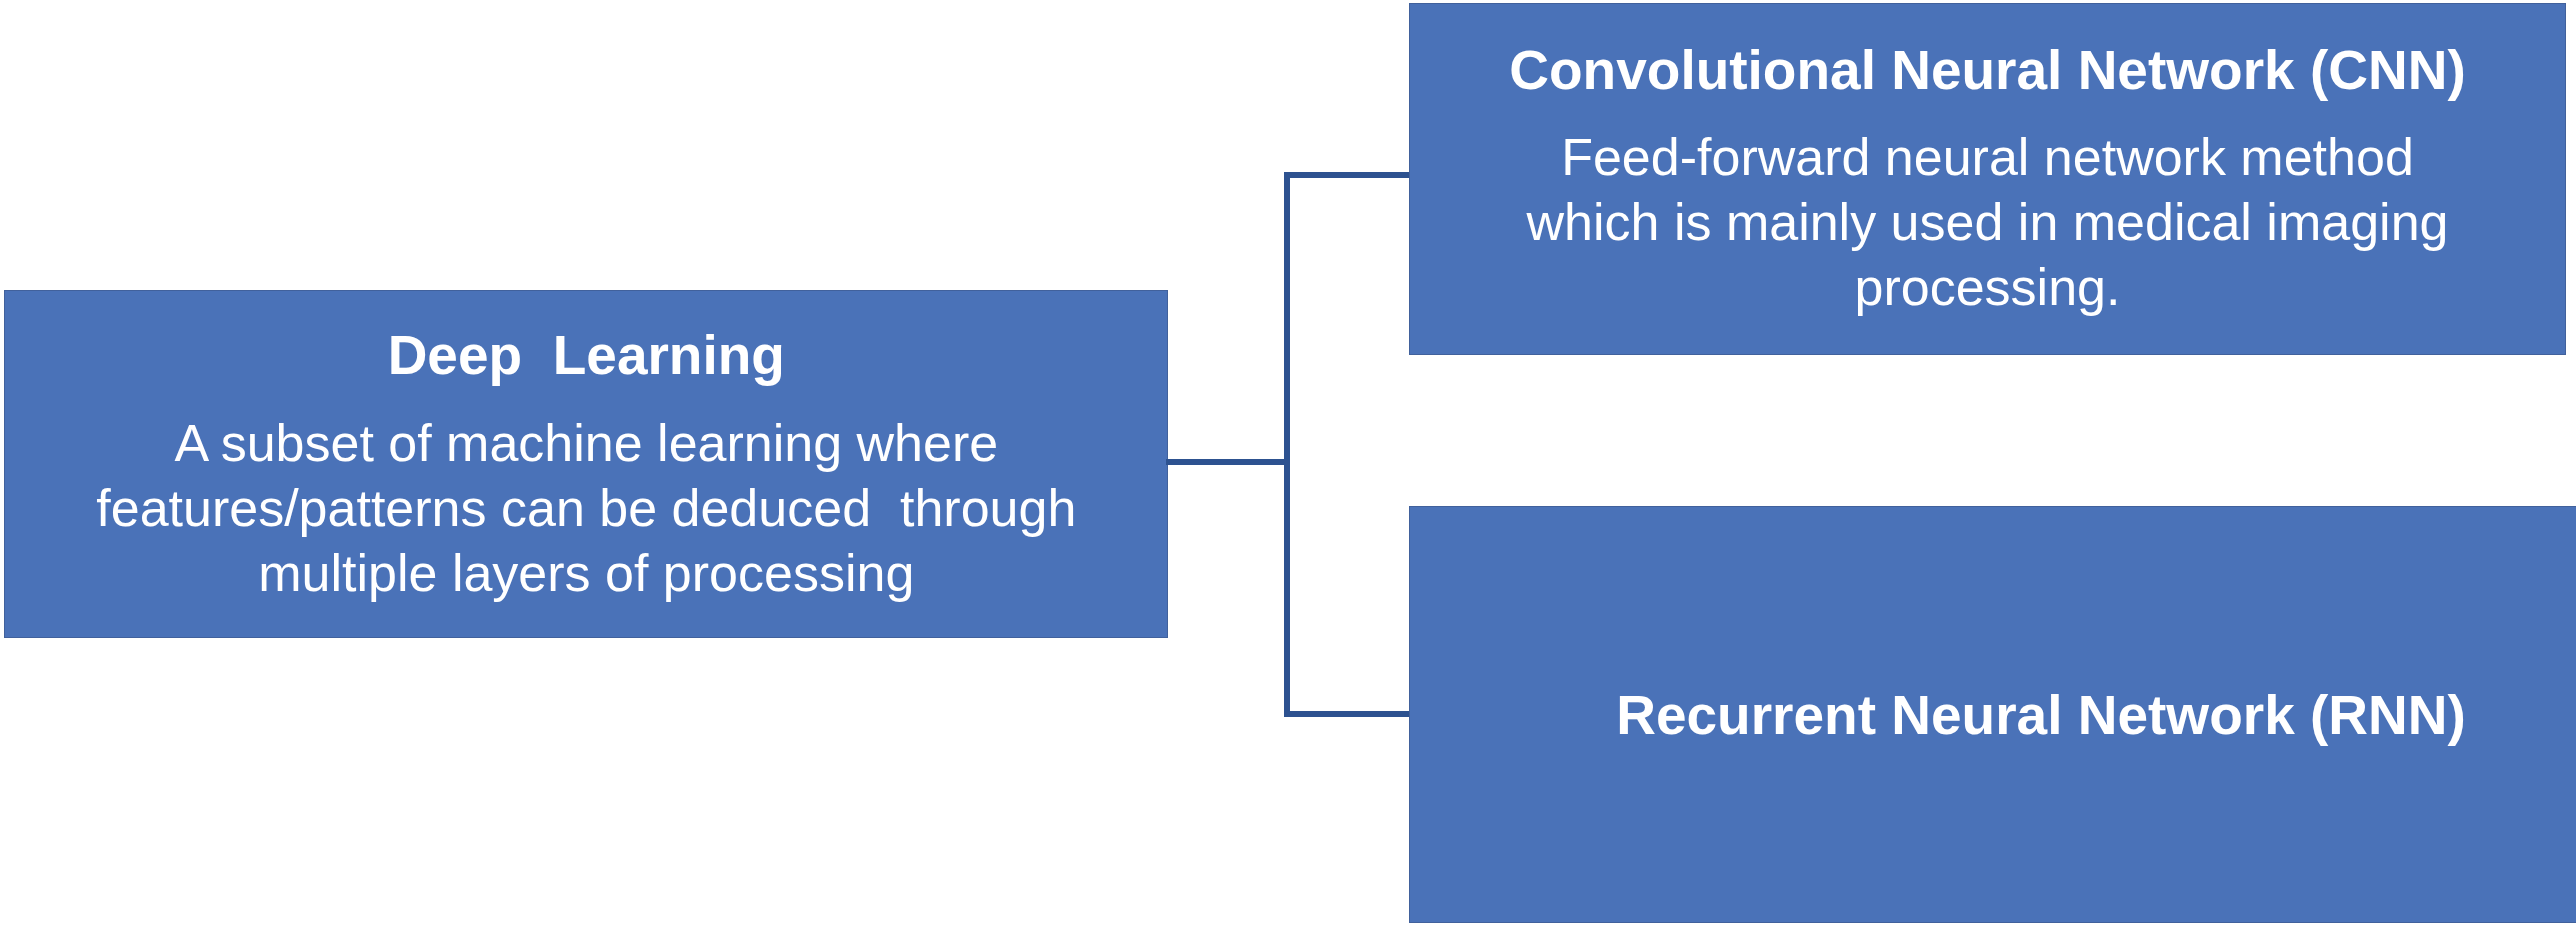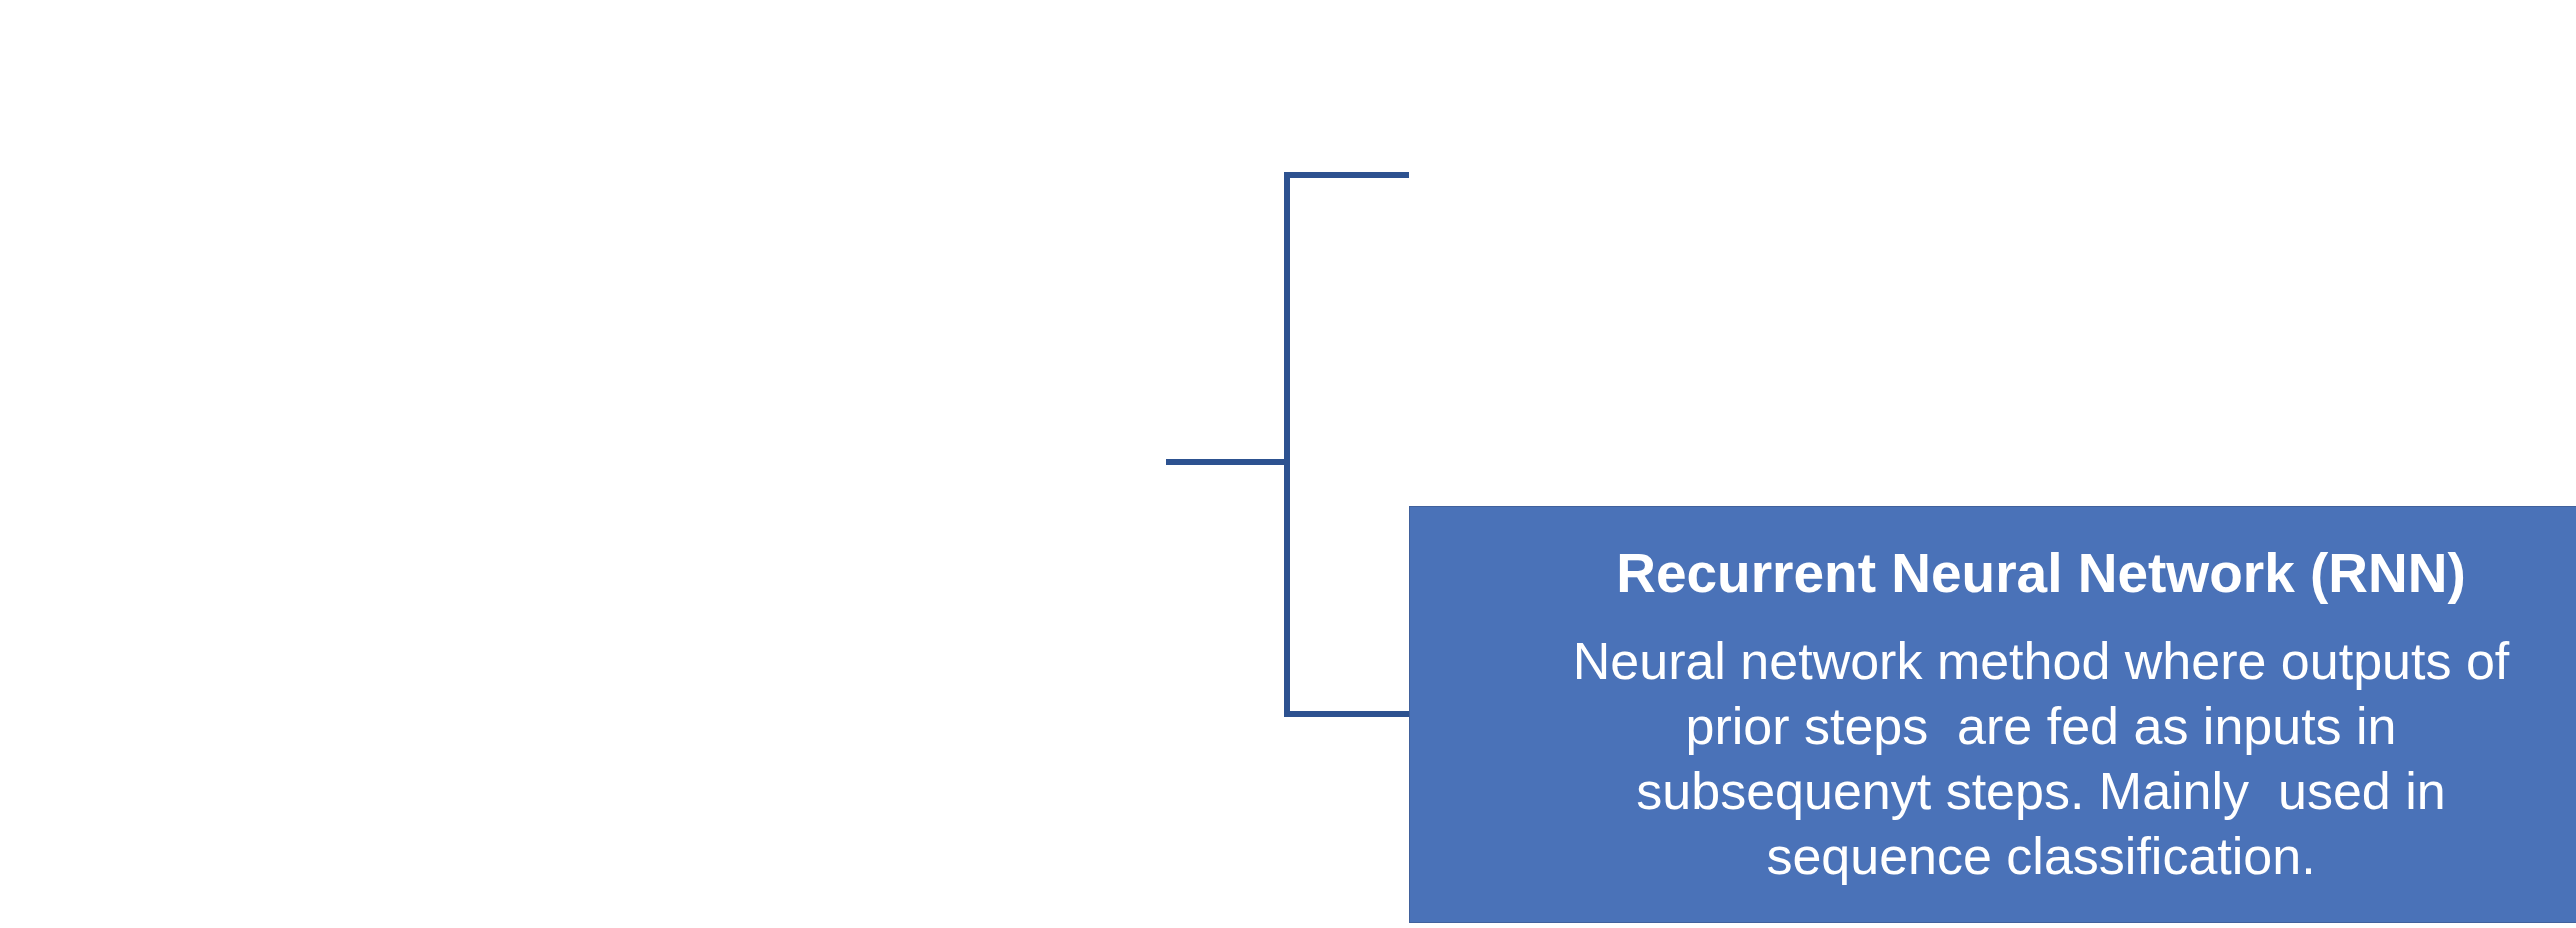--- a/index.html
+++ b/index.html
@@ -59,28 +59,36 @@
   #conn-stub     { left: 1166px; top: 459px; width: 124px; height: 6px; }
   #conn-vertical { left: 1284px; top: 172px; width: 6px;   height: 545px; }
   #conn-top      { left: 1284px; top: 172px; width: 125px; height: 6px; }
   #conn-bottom   { left: 1284px; top: 711px; width: 125px; height: 6px; }
 </style>
 </head>
 <body>
 
 <div id="stage">
 
+  <div class="node" id="node-deep-learning">
+    <div class="node-title">Deep  Learning</div>
+    <div class="node-body">A subset of machine learning where
+features/patterns can be deduced  through
+multiple layers of processing</div>
+  </div>
 
+  <div class="node" id="node-cnn">
+    <div class="node-title">Convolutional Neural Network (CNN)</div>
+    <div class="node-body">Feed-forward neural network method
+which is mainly used in medical imaging
+processing.</div>
+  </div>
 
   <div class="node" id="node-rnn">
     <div class="node-title">Recurrent Neural Network (RNN)</div>
-    <div class="node-body">Neural network method where outputs of
-prior steps  are fed as inputs in
-subsequenyt steps. Mainly  used in
-sequence classification.</div>
   </div>
 
   <div class="connector" id="conn-stub"></div>
   <div class="connector" id="conn-vertical"></div>
   <div class="connector" id="conn-top"></div>
   <div class="connector" id="conn-bottom"></div>
 
 </div>
 
 

